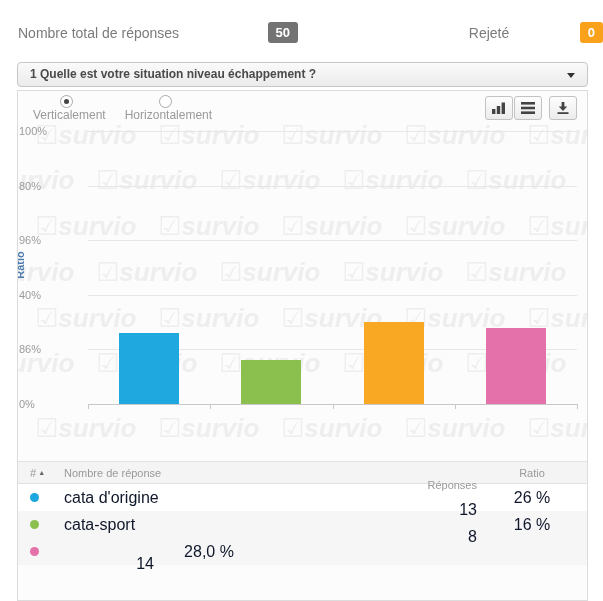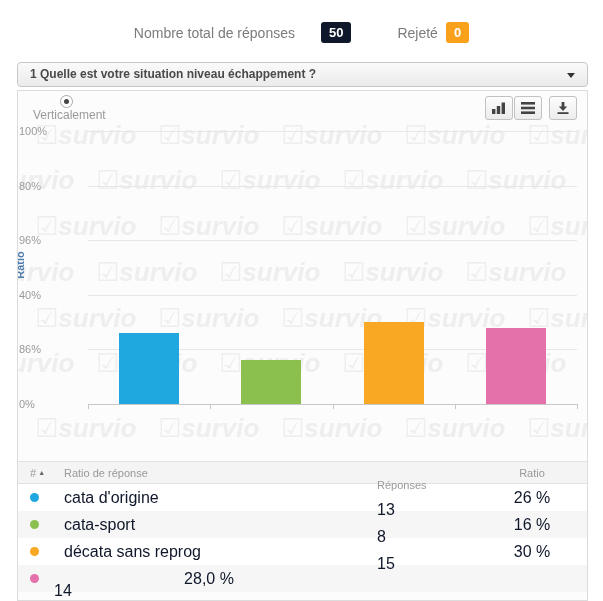--- a/index.html
+++ b/index.html
@@ -1,21 +1,21 @@
 <!DOCTYPE html>
 <html><head>
 <meta charset="utf-8">
 <style>
   * { margin:0; padding:0; box-sizing:border-box; }
   html,body { width:603px; height:601px; overflow:hidden; background:#fff;
               font-family:"Liberation Sans","DejaVu Sans",sans-serif; }
 
   
   .summary { position:absolute; top:22px; left:0; width:100%; display:flex;
-             justify-content:center; align-items:center; gap:8px; }
+             justify-content:space-between; align-items:center; gap:24px;padding-left:18px; }
   .summary .lbl { font-size:14px; color:#7b7b7b; }
   .badge { display:inline-block; min-width:20px; padding:3px 8px; border-radius:3px;
            color:#fff; font-size:13px; font-weight:bold; text-align:center; }
   .summary .gap { width:30px; }
 
   
   .select-bar { position:absolute; left:17px; top:62px; width:571px; height:25px;
                 border:1px solid #c6c6c6; border-radius:4px; cursor:pointer;
                 background:linear-gradient(#fafafa,#ebebeb);
                 font-size:12px; font-weight:bold; color:#4a4a4a;
@@ -63,47 +63,51 @@
 
   
   .table { position:absolute; left:0; right:0; top:370px; }
   .trow { display:flex; align-items:center; height:27px; font-size:16px; color:#0f172a; }
   .trow.head { height:23px; background:#f4f4f4; border-top:1px solid #e2e2e2;
                border-bottom:1px solid #e2e2e2; color:#999; font-size:11px; }
   .trow.odd  { background:#ffffff; }
   .trow.even { background:#f6f6f6; }
   .c-num   { width:36px; padding-left:12px; display:flex; align-items:center; }
   .c-label { flex:1; padding-left:10px; }
-  .c-resp  { width:100px; text-align:left;margin-top:24px; }
+  .c-resp  { width:100px; text-align:right;margin-top:24px; }
   .c-ratio { width:110px; text-align:center; }
   .sort-arrow { font-size:7px; color:#666; margin-left:2px; }
   .dot { width:9px; height:9px; border-radius:50%; display:inline-block; }
 </style>
 </head>
 <body>
 
 <div class="summary">
   <span class="lbl">Nombre total de réponses</span>
-  <span class="badge" style="background-color: #0f172a; margin-left: 18px;">50</span>
+  <span class="badge" style="background-color: #737373; margin-left: 18px;">50</span>
   <span class="gap"></span>
   <span class="lbl">Rejeté</span>
   <span class="badge" style="background-color: rgb(249, 161, 27);">0</span>
 </div>
 
 <div class="select-bar">
   <span>1 Quelle est votre situation niveau échappement ?</span>
   <span class="select-arrow"></span>
 </div>
 
 <div class="panel">
 
   <div class="controls">
     <span class="radio-opt">
       <span class="radio-circle checked"></span>
       <span class="rlabel">Verticalement</span>
+    </span>
+    <span class="radio-opt">
+      <span class="radio-circle"></span>
+      <span class="rlabel">Horizontalement</span>
     </span>
     <span class="ctrl-spacer"></span>
     <span class="icon-btn">
       <svg width="16" height="14" viewBox="0 0 16 14">
         <rect x="1" y="8" width="3.4" height="5" fill="#444"></rect>
         <rect x="5.8" y="5" width="3.4" height="8" fill="#444"></rect>
         <rect x="10.6" y="1.5" width="3.4" height="11.5" fill="#444"></rect>
       </svg>
     </span>
     <span class="icon-btn grouped">
@@ -166,49 +170,41 @@
       <div class="bar" style="left: calc(87.5% - 30px); background-color: rgb(229, 113, 171); height: 28%;"></div>
     </div>
   </div>
 
   <div class="table">
     <div class="trow head">
       <span class="c-num">
         <span>#</span>
         <span class="sort-arrow">▲</span>
       </span>
-      <span class="c-label">Ratio de réponse</span>
+      <span class="c-label">Nombre de réponse</span>
       <span class="c-resp">Réponses</span>
       <span class="c-ratio">Ratio</span>
     </div>
 
     <div class="trow odd">
       <span class="c-num">
           <span class="dot" style="background-color: rgb(31, 167, 224);"></span>
         </span>
       <span class="c-label">cata d'origine</span>
       <span class="c-resp">13</span>
       <span class="c-ratio">26 %</span>
     </div>
     <div class="trow even">
       <span class="c-num">
           <span class="dot" style="background-color: rgb(140, 192, 78);"></span>
         </span>
       <span class="c-label">cata-sport</span>
       <span class="c-resp">8</span>
       <span class="c-ratio">16 %</span>
     </div>
-    <div class="trow odd">
-      <span class="c-num">
-          <span class="dot" style="background-color: rgb(248, 168, 35);"></span>
-        </span>
-      <span class="c-label">décata sans reprog</span>
-      <span class="c-resp">15</span>
-      <span class="c-ratio">30 %</span>
-    </div>
     <div class="trow even">
       <span class="c-num">
           <span class="dot" style="background-color: rgb(229, 113, 171);"></span>
         </span>
       <span class="c-resp">14</span>
       <span class="c-ratio">28,0 %</span>
     </div>
   </div>
 </div>
 

